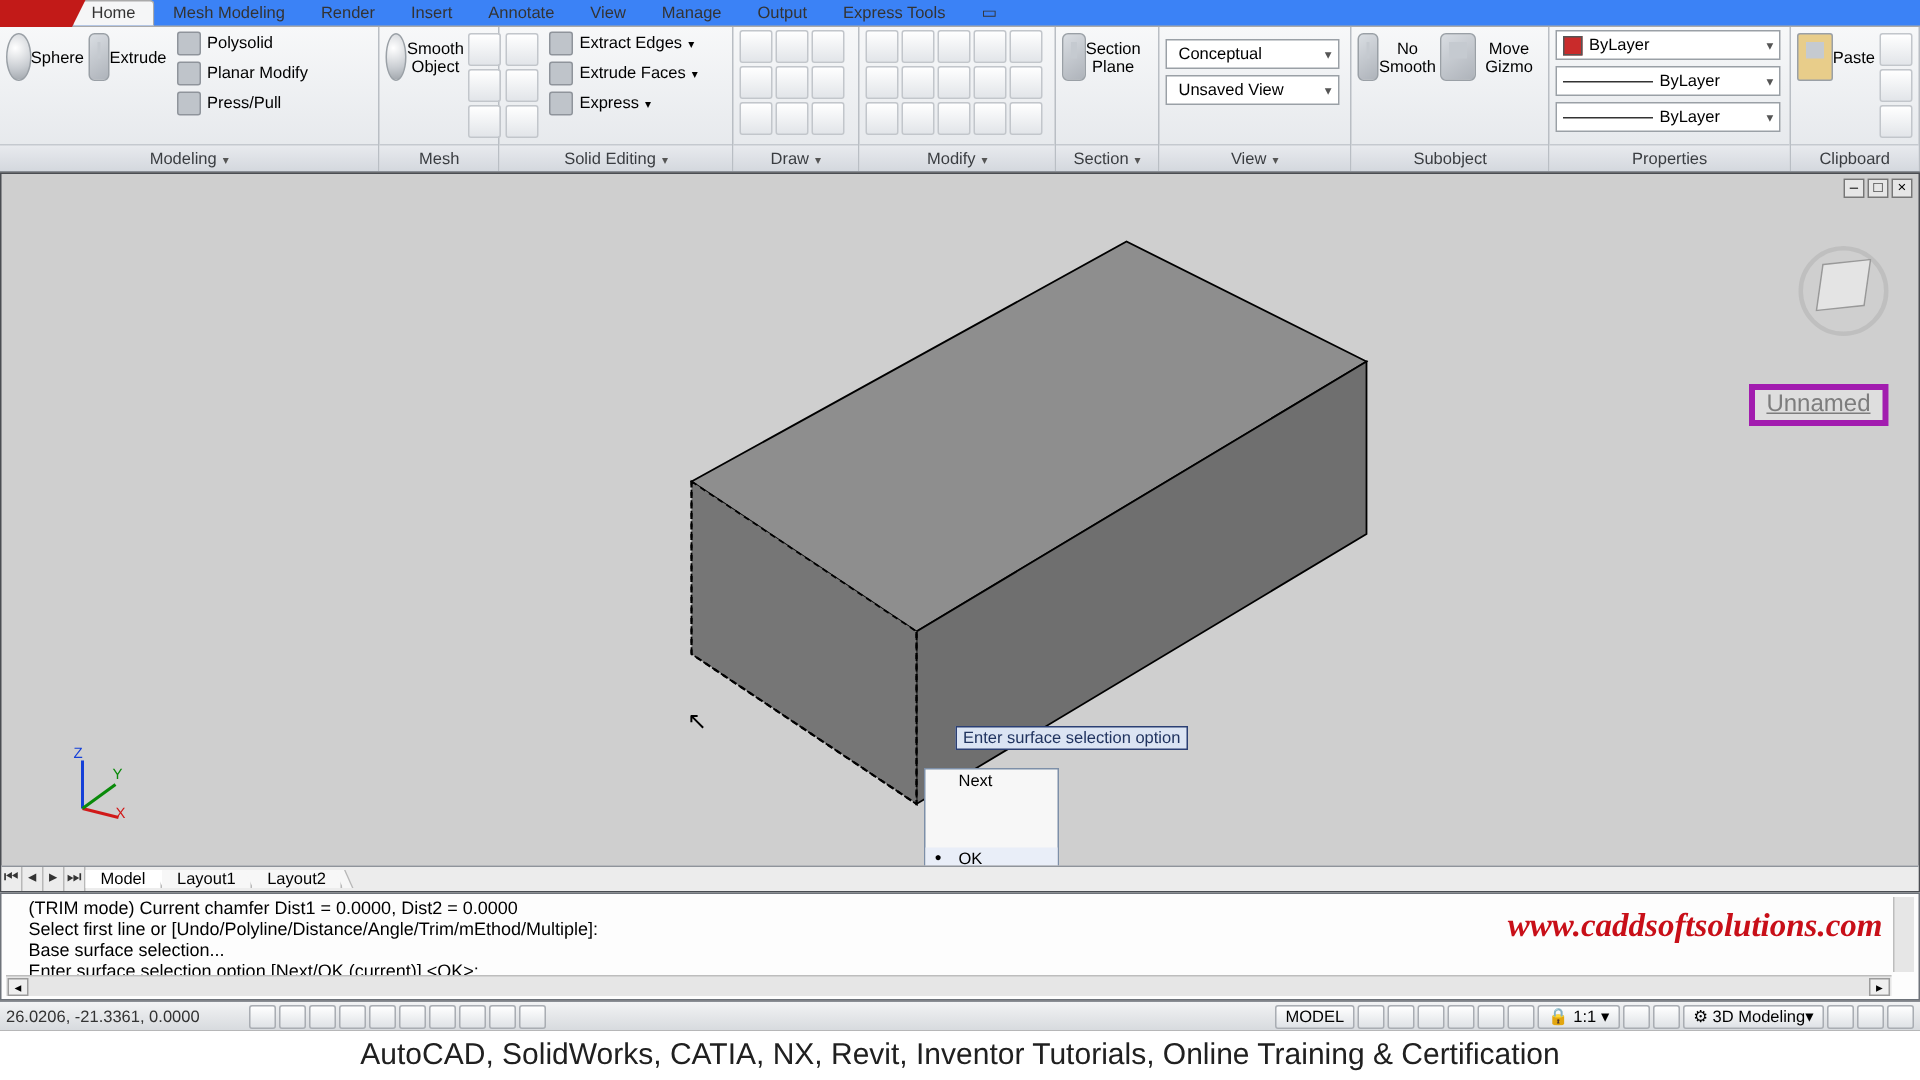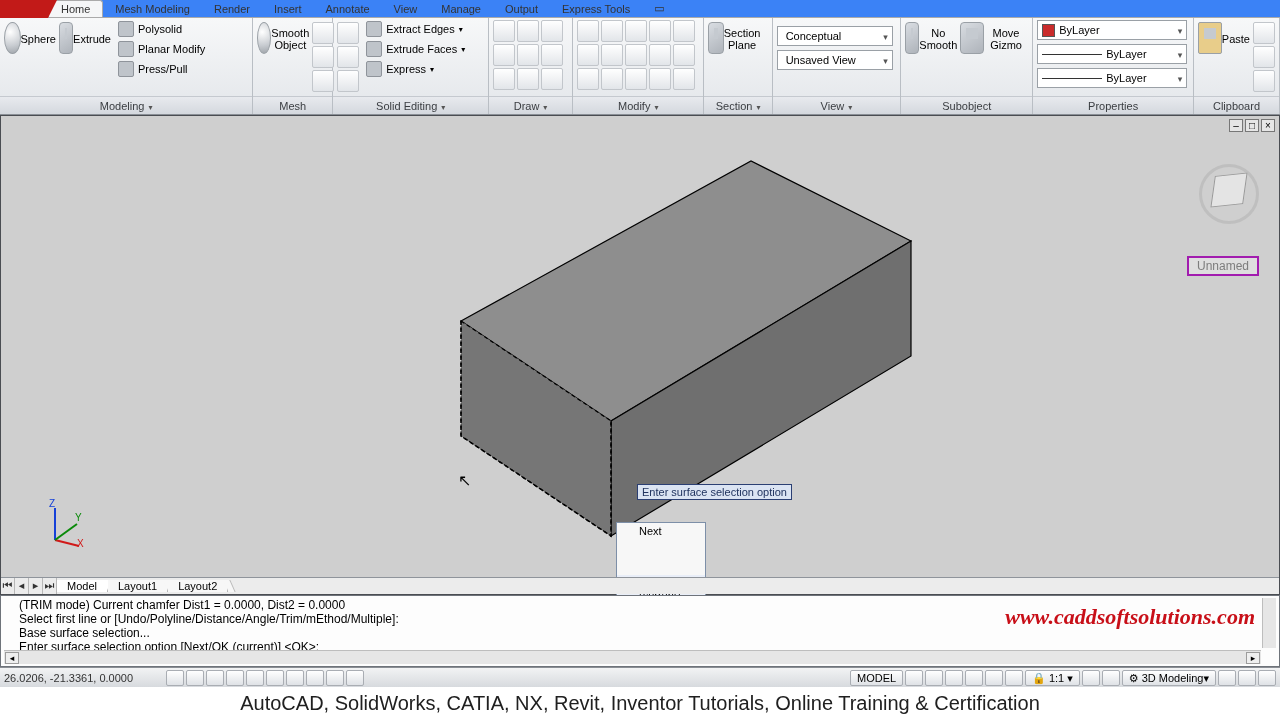--- a/index.html
+++ b/index.html
@@ -34,29 +34,29 @@
 
 
 .viewport { position:absolute; left:0; right:0; top:115px; bottom:125px; background:#cfcfcf; border:1px solid #4a4d52;}
 .win-ctrls{position:absolute;right:4px;top:3px;display:flex;gap:2px;}
 .win-ctrls span{width:14px;height:13px;border:1px solid #777;background:#e6e6e6;font-size:10px;line-height:11px;text-align:center;cursor:pointer;}
 .axes { position:absolute; left:36px; bottom:40px; font-size:10px;}
 .axes .z{color:#1540d8;} .axes .y{color:#0a8a0a;} .axes .x{color:#d11919;}
 .viewcube{position:absolute;right:20px;top:48px;width:60px;height:60px;}
 .viewcube .ring{position:absolute;inset:0;border:3px solid #bfbfbf;border-radius:50%;}
 .viewcube .cube{position:absolute;left:14px;top:10px;width:32px;height:32px;background:#e4e4e4;border:1px solid #999;transform:rotate(8deg) skewY(-14deg);}
-.vname{position:absolute;right:20px;top:140px;font-size:12px;color:#7d7d7d;border:2px solid #a21caf;padding:1px 8px;background:#dedede;}
+.vname{position:absolute;right:20px;top:140px;font-size:16px;color:#7d7d7d;border:4px solid #a21caf;padding:1px 8px;background:#dedede;text-decoration:underline;}
 
 
 svg.boxsvg{position:absolute;left:360px;top:15px;}
 .cursor{position:absolute;left:457px;top:355px;font-size:16px;color:#000;}
 
 
 .popup-title{position:absolute;left:636px;top:368px;background:#dbe4f3;border:1px solid #2b3f73;color:#20335f;font-size:11px;padding:1px 4px;}
-.popup-menu{position:absolute;left:615px;top:406px;background:#f7f7f7;border:1px solid #7d8fa8;font-size:11px;width:90px;}
+.popup-menu{position:absolute;left:615px;top:396px;background:#f7f7f7;border:1px solid #7d8fa8;font-size:11px;width:90px;}
 .popup-menu .mi{padding:2px 6px 2px 22px;position:relative;cursor:pointer;}
 .popup-menu .mi.sel{background:#e9eef8;margin-top:36px;}
 .popup-menu .mi.sel::before{content:"●";position:absolute;left:6px;font-size:8px;}
 
 
 .layouttabs{position:absolute;left:0;right:0;bottom:0;height:17px;background:#ececec;border-top:1px solid #8f949b;display:flex;align-items:center;font-size:11px;}
 .layouttabs .nav{width:14px;text-align:center;color:#333;border-right:1px solid #b8b8b8;cursor:pointer;height:100%;line-height:15px;}
 .layouttabs .lt{padding:0 10px;border-right:1px solid #b8b8b8;background:#f7f7f7;cursor:pointer;position:relative;}
 .layouttabs .lt.active{background:#fff;font-weight:normal;}
 .layouttabs .lt::after{content:"";position:absolute;right:-6px;top:0;bottom:0;width:6px;background:inherit;transform:skewX(24deg);border-right:1px solid #b8b8b8;}

